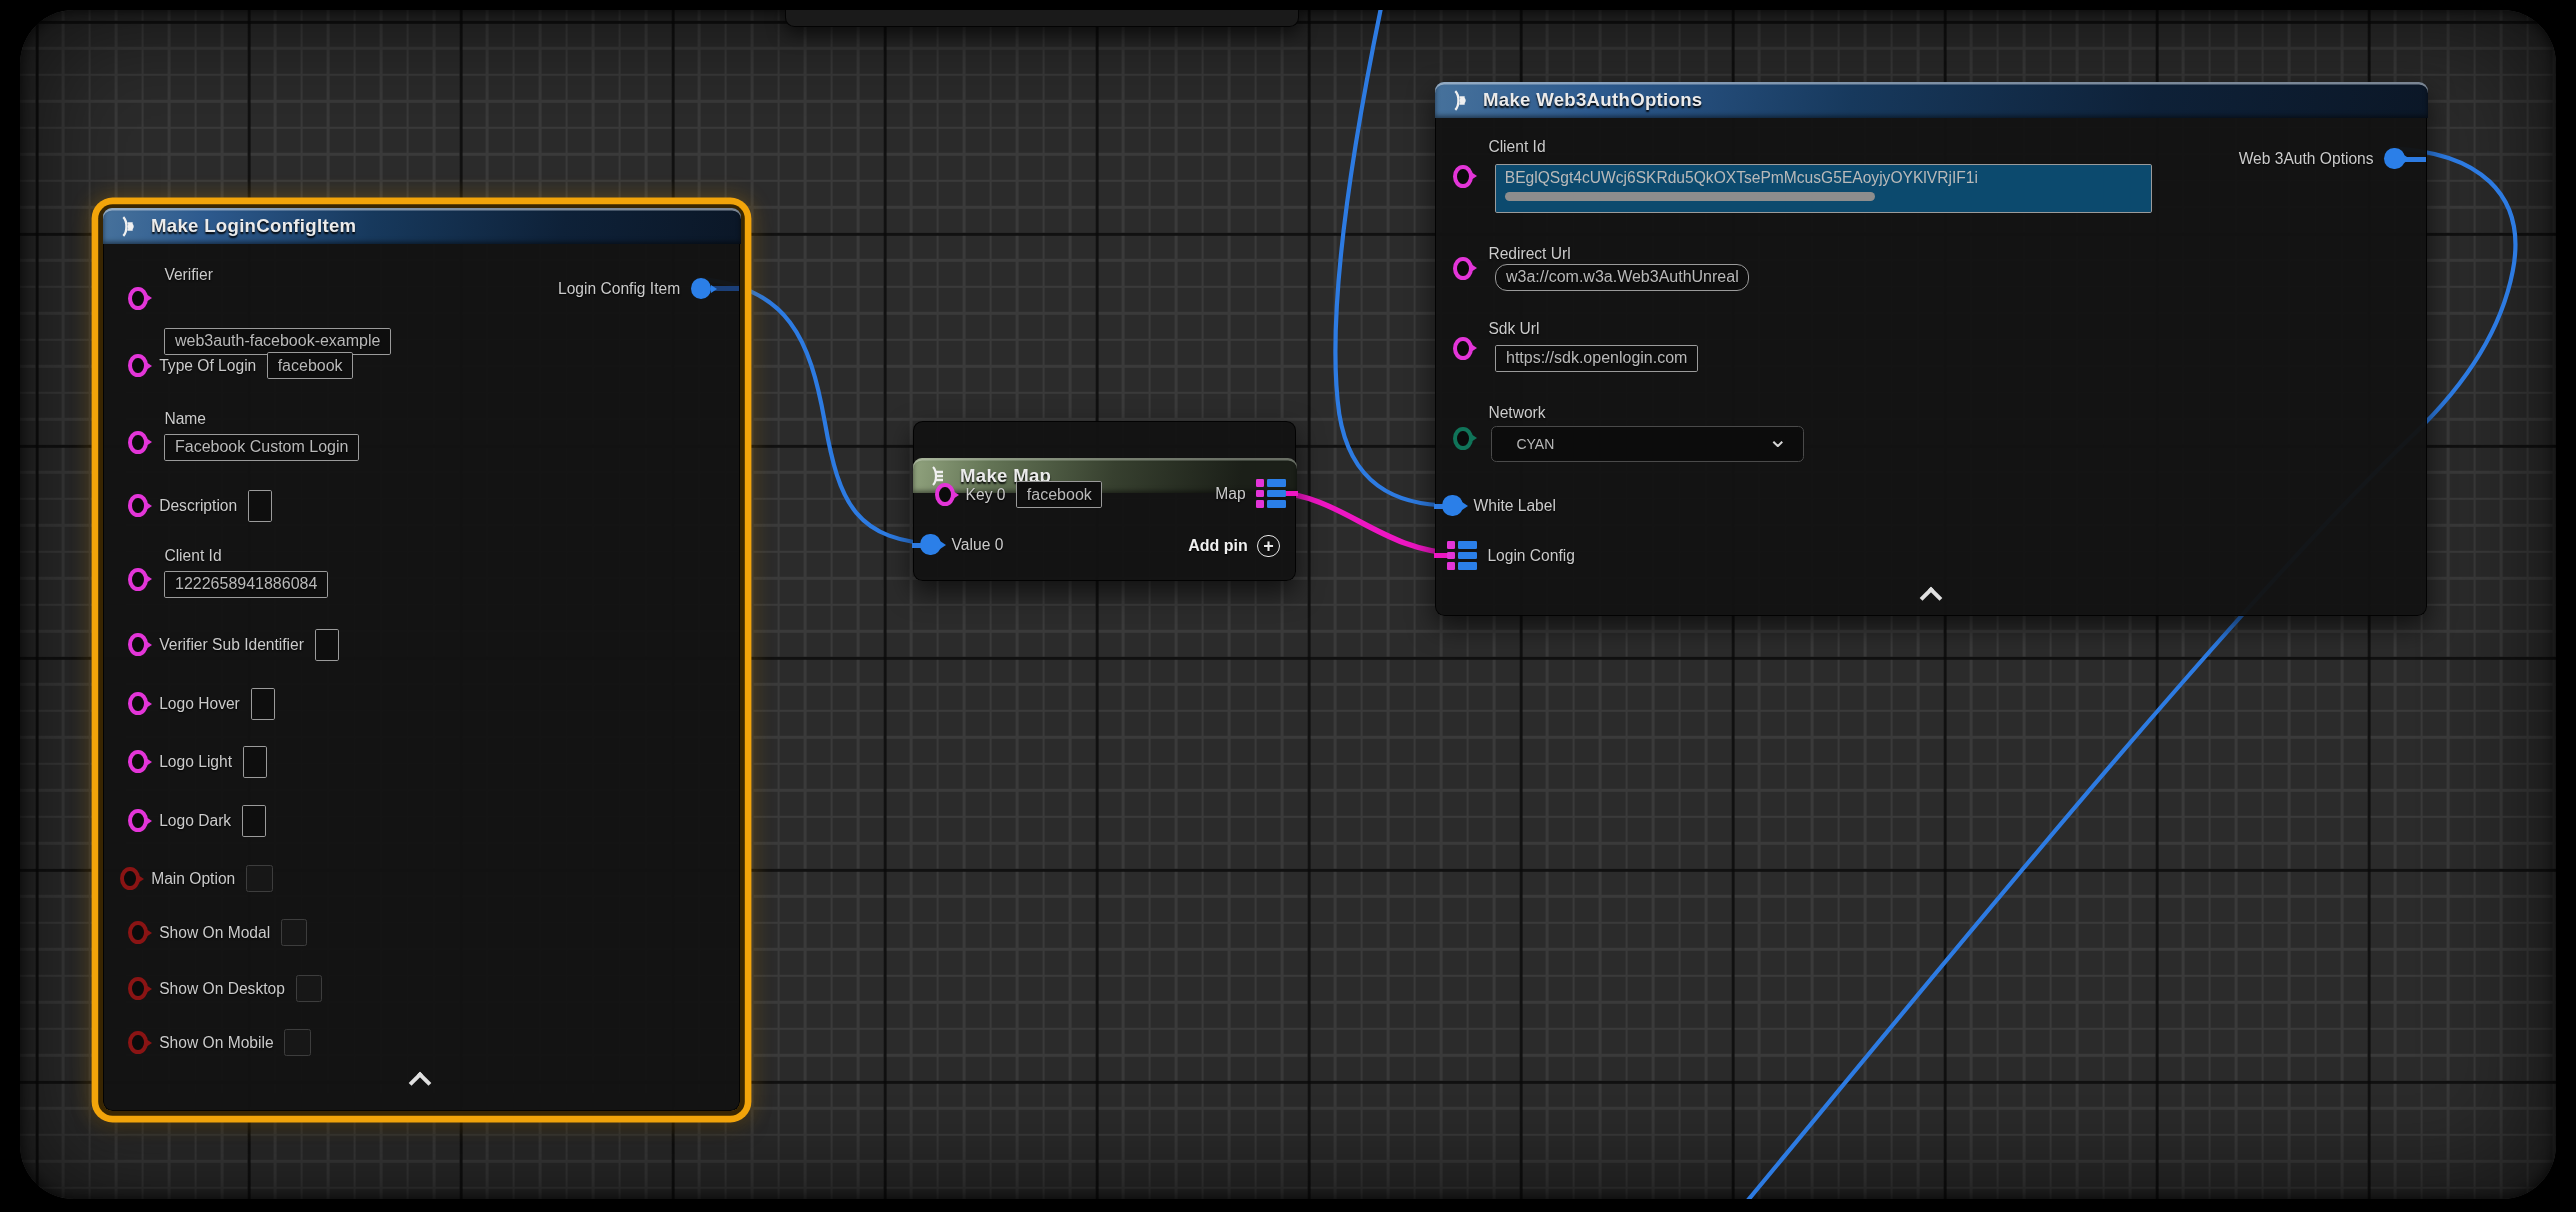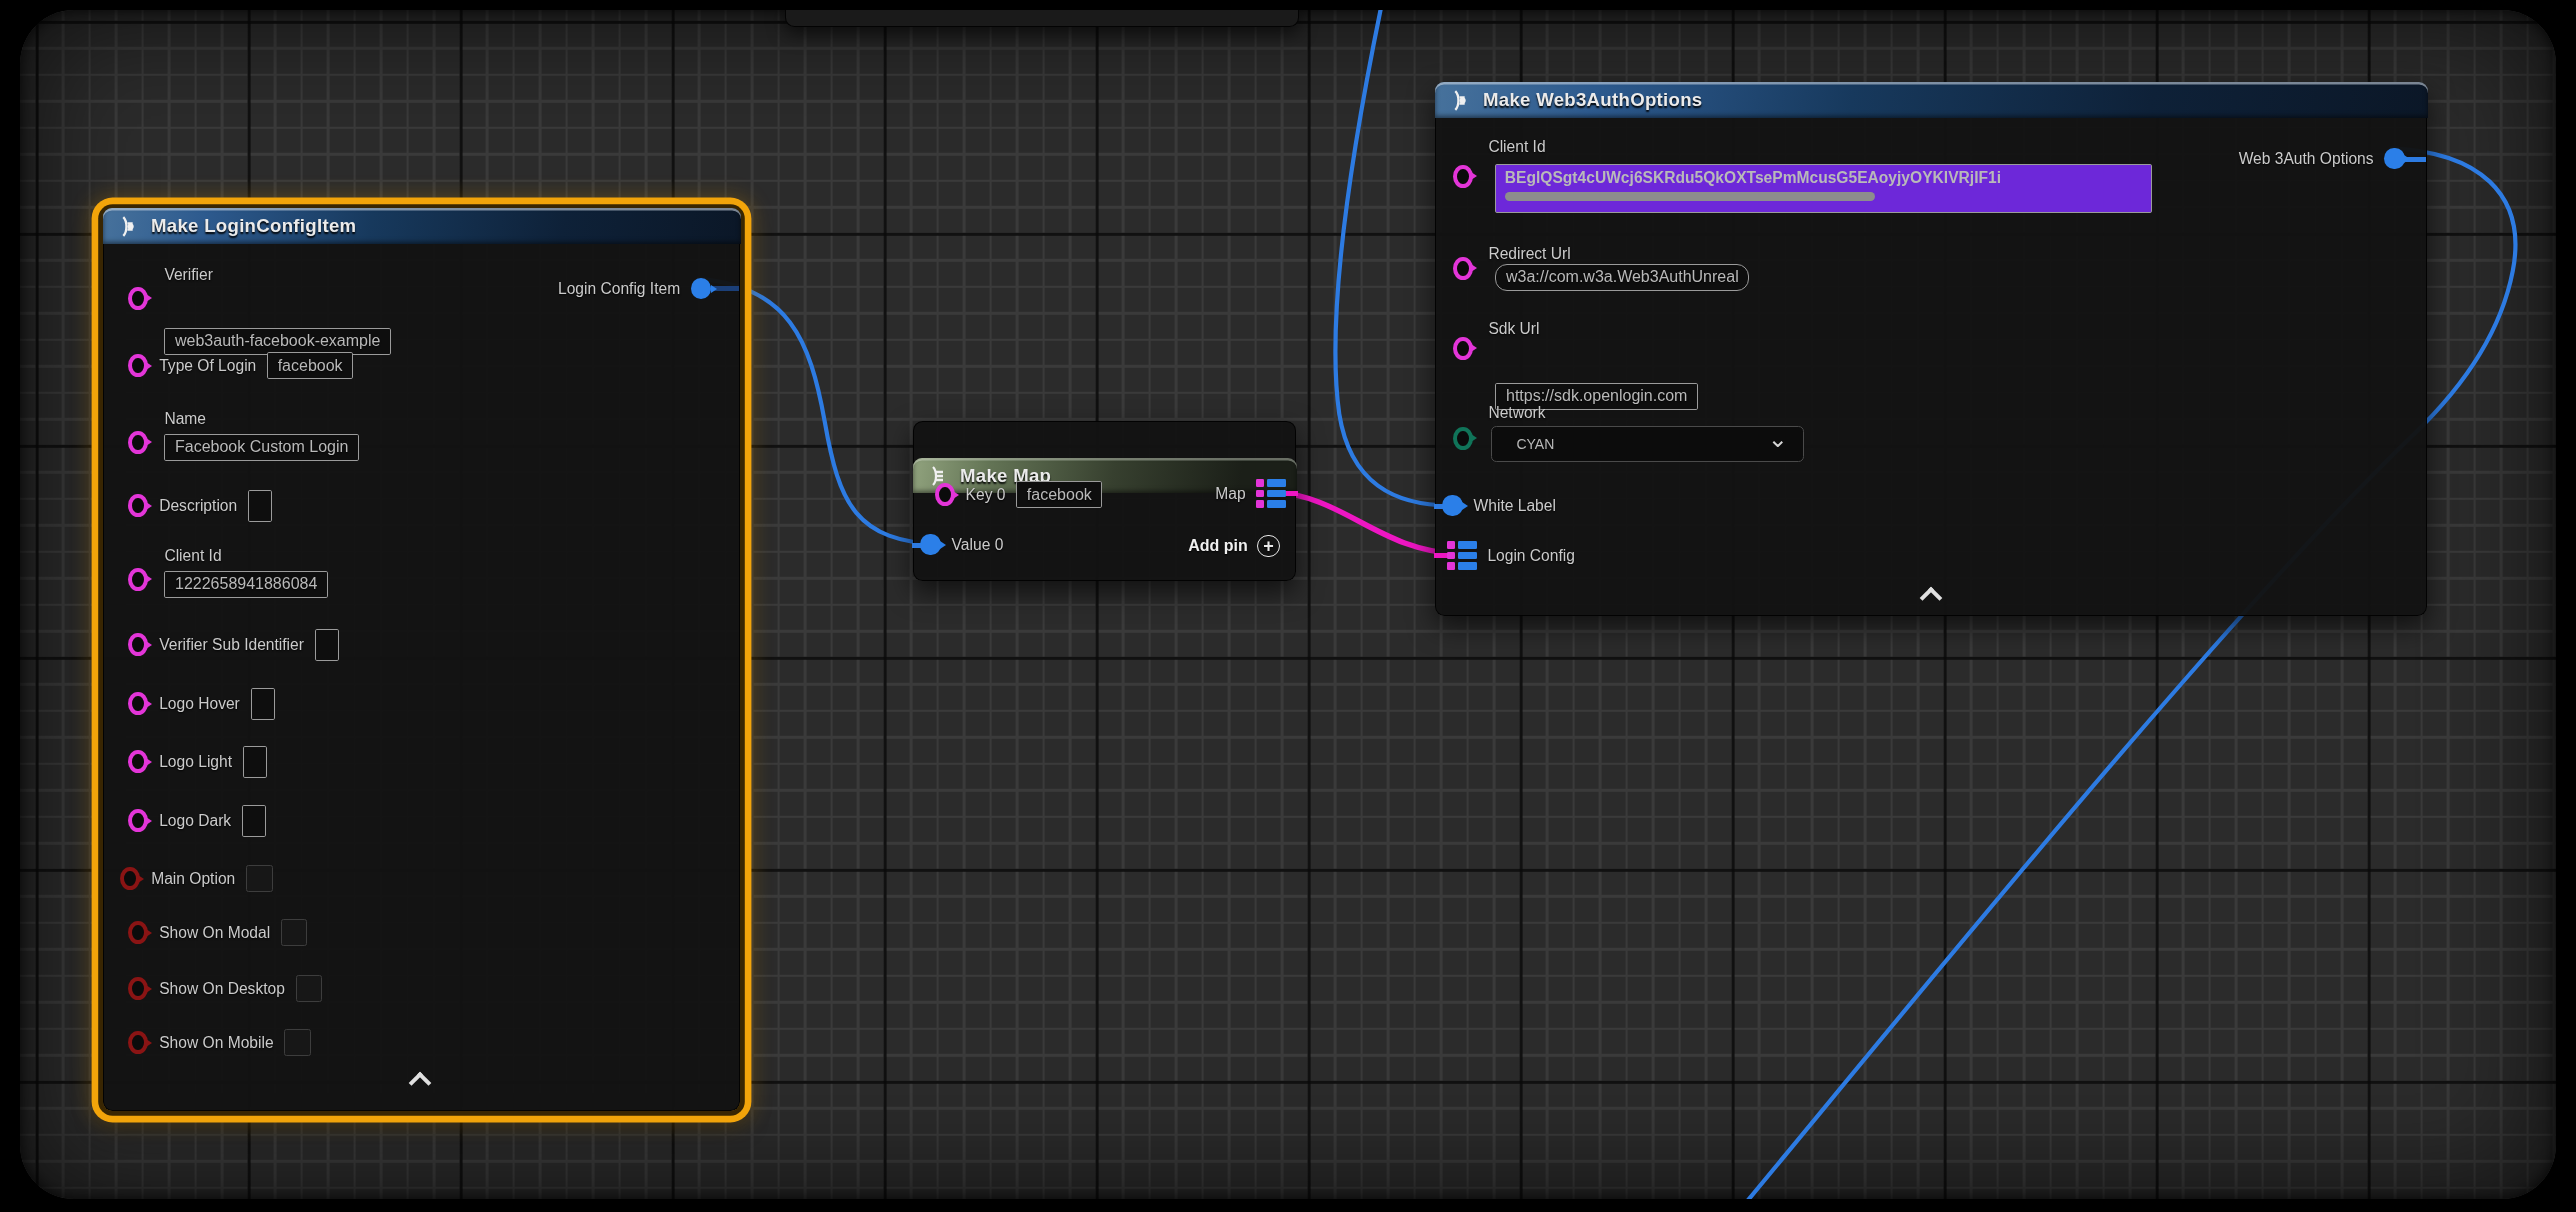--- a/index.html
+++ b/index.html
@@ -42,22 +42,22 @@
     border:4.8px solid transparent;border-left:6.6px solid var(--c);}
   .pin.fill{width:20.4px;height:21.6px;border:none;background:var(--c);}
   .pin.fill::after{right:-9.6px;}
   .p-str{--c:#E335D8;} .p-bool{--c:#8A1414;} .p-enum{--c:#107459;} .p-obj{--c:#2B7FE8;}
   .abs{position:absolute;}
   .tbox{background:#0e0e0e;border:1.2px solid #9b9b9b;border-radius:1.8px;color:#b9b9b9;
     font-size:16px;padding:3.6px 9.6px;white-space:nowrap;text-shadow:0 1.2px 1.2px rgba(0,0,0,.7);}
   .ebox{width:24px;height:32px;background:#0e0e0e;border:1.2px solid #9b9b9b;border-radius:1.8px;box-sizing:border-box;}
   .bbox{width:26.5px;height:26.5px;background:#171717;border:1.8px solid #3d3d3d;border-radius:2.4px;box-sizing:border-box;}
   .stack{display:flex;flex-direction:column;align-items:flex-start;gap:6px;}
-  .bigfield{background:#6d28d9;border:1.2px solid #9b9b9b;border-radius:1.8px;box-sizing:border-box;
-    padding:4.8px 8.4px;overflow:hidden;font-weight:bold;}
+  .bigfield{background:#0c4a6e;border:1.2px solid #9b9b9b;border-radius:1.8px;box-sizing:border-box;
+    padding:4.8px 8.4px;overflow:hidden;}
   .bigfield .bf-text{font-size:15.6px;color:#b9b9b9;white-space:nowrap;}
   .bf-scroll{margin-top:4.2px;height:9.6px;width:58%;background:#8d8d8d;border-radius:5.4px;}
   .select{background:#0c0c0c;border:1.2px solid #4a4a4a;border-radius:5.4px;box-sizing:border-box;
     display:flex;align-items:center;justify-content:space-between;
     padding:0 15.6px 0 24px;color:#b9b9b9;font-size:14px;}
   .select .chev-dn{font-size:24px;color:#d5d5d5;line-height:0;margin-top:-8.4px;}
   .mapicon{display:grid;grid-template-columns:7.8px 18.6px;grid-auto-rows:7.8px;gap:3px;}
   .mapicon i{border-radius:1.2px;}
   .mapicon .mg{background:#E335D8;} .mapicon .bl{background:#2B7FE8;}
   .addpin{display:flex;align-items:center;gap:9.6px;color:#f0f0f0;font-weight:700;font-size:16px;
@@ -245,21 +245,21 @@
       <div class="bf-text">BEglQSgt4cUWcj6SKRdu5QkOXTsePmMcusG5EAoyjyOYKlVRjIF1i</div>
       <div class="bf-scroll"></div>
     </div>
 
     <span class="lbl abs" style="left:52px;top:161px;">Redirect Url</span>
     <span class="pin p-str abs" style="left:17px;top:173px;"></span>
     <span class="tbox abs" style="left:59px;top:180px;border-radius:12px;">w3a://com.w3a.Web3AuthUnreal</span>
 
     <span class="lbl abs" style="left:52px;top:236px;">Sdk Url</span>
     <span class="pin p-str abs" style="left:17px;top:253px;"></span>
-    <span class="tbox abs" style="left:59px;top:261px;margin-top:38px;">https://sdk.openlogin.com</span>
+    <span class="tbox abs" style="left:59px;top:261px;">https://sdk.openlogin.com</span>
 
     <span class="lbl abs" style="left:52px;top:320px;">Network</span>
     <span class="pin p-enum abs" style="left:17px;top:343px;"></span>
     <div class="select abs" style="left:55px;top:342px;width:313px;height:36px;">
       <span>CYAN</span>
       <span class="chev-dn">⌄</span>
     </div>
 
     <div class="stem" style="left:-2.4px;top:420px;width:18px;background:#2D7BE2;"></div>
     <div class="row" style="left:6px;top:404px;">

